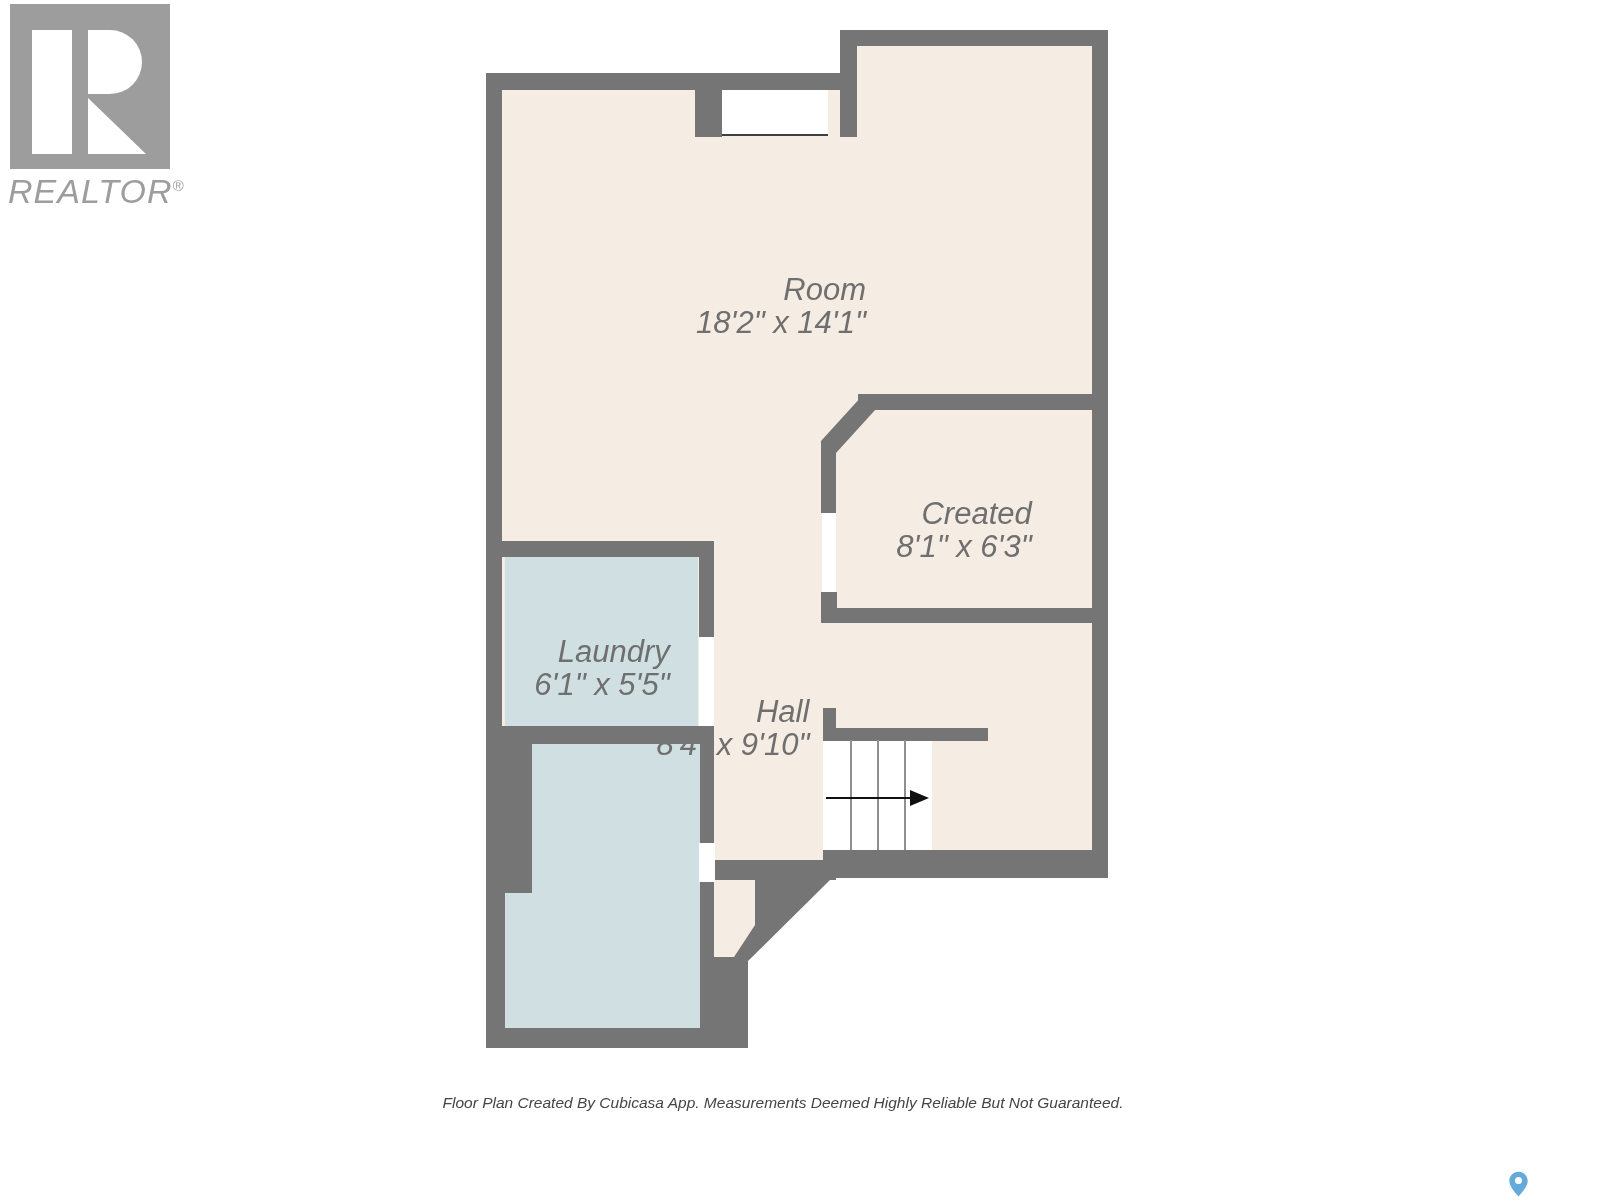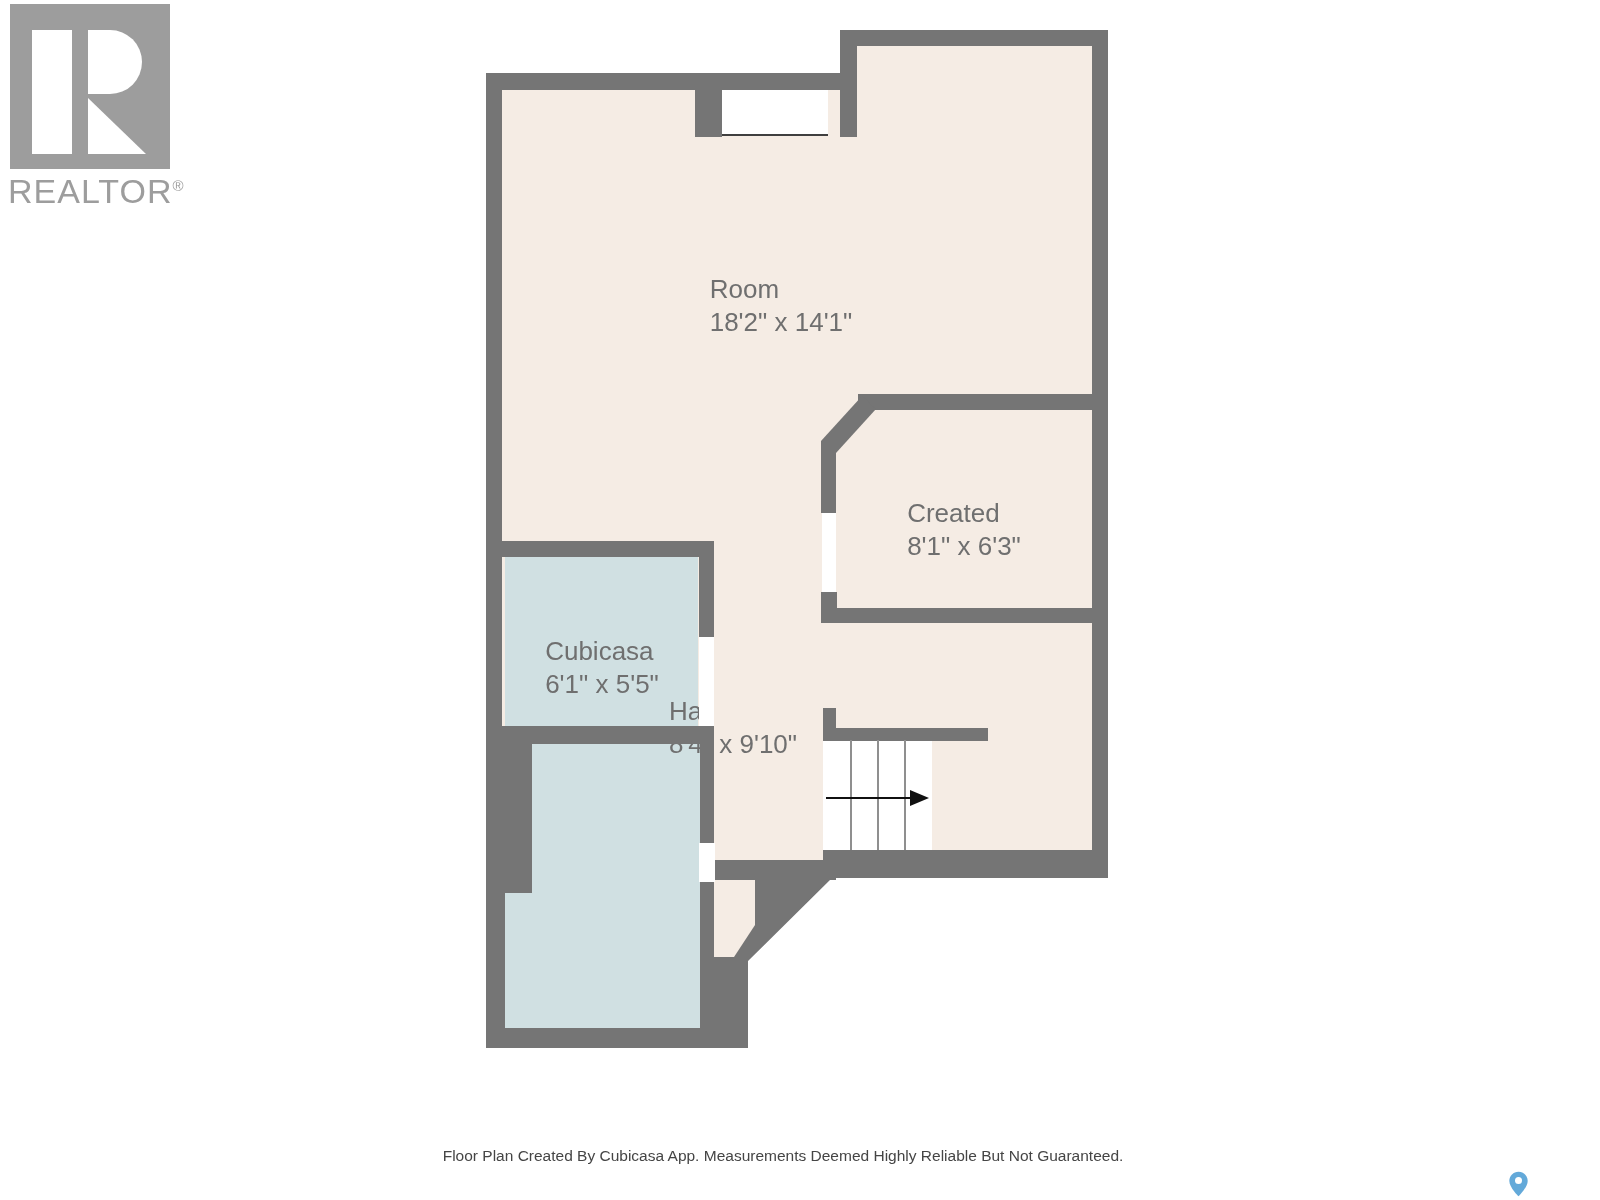--- a/index.html
+++ b/index.html
@@ -1,40 +1,40 @@
 <!DOCTYPE html>
 <html style="--wall: #757575; --floor: #f5ece4; --wet-floor: #d0e0e2; --label: #6f6f6f; --logo: #9d9d9d; --footer-text: #454545; --pin: #63a9d9;"><head>
 <meta charset="utf-8">
 <style>
   html,body{margin:0;padding:0;background:#ffffff;}
   #stage{position:relative;width:1600px;height:1200px;background:#ffffff;overflow:hidden;
          font-family:"Liberation Sans",sans-serif;}
-  .abs{position:absolute;}
+  .abs{position:absolute;font-style:italic;}
   
   .footprint{left:0;top:0;width:1600px;height:1200px;background:var(--wall);z-index:1;
     clip-path:polygon(486px 73px,840px 73px,840px 30px,1108px 30px,1108px 878px,832px 878px,748px 961px,748px 1048px,486px 1048px);}
   .floor{background:var(--floor);z-index:2;}
   .wet{background:var(--wet-floor);z-index:2;}
   .whitebox{background:#ffffff;z-index:3;}
   .wall{background:var(--wall);z-index:5;}
   .gap{background:#ffffff;z-index:6;}
   .tread{background:#8f8f8f;z-index:7;width:2px;height:110px;top:740px;}
-  .room-label{z-index:4;transform:translate(-50%,-50%);text-align:left;white-space:nowrap;
-    color:var(--label);font-size:26px;line-height:33px;}
+  .room-label{z-index:4;transform:translate(-50%,-50%);text-align:right;white-space:nowrap;
+    color:var(--label);font-size:31px;line-height:33px;}
   .room-label .dims{display:block;}
   
   .arrow-line{left:826px;top:797px;width:86px;height:2px;background:#101010;z-index:7;}
   .arrow-head{left:910px;top:790px;width:0;height:0;z-index:7;
     border-left:19px solid #101010;border-top:8px solid transparent;border-bottom:8px solid transparent;}
   
   .logo-fill{fill:var(--logo);}
   .logo-text{left:8px;top:172px;width:180px;color:var(--logo);font-size:34px;letter-spacing:1px;z-index:8;}
   .logo-text sup{font-size:15px;}
   
-  .footer{left:783px;top:1156px;transform:translate(-50%,-50%);white-space:nowrap;
+  .footer{left:783px;top:1103px;transform:translate(-50%,-50%);white-space:nowrap;
     color:var(--footer-text);font-size:15.5px;z-index:8;}
   .pin{left:1508px;top:1170px;z-index:8;}
 </style>
 </head>
 <body>
 
 <div id="stage">
 
   <div class="abs footprint"></div>
 
@@ -50,21 +50,21 @@
 
   <div class="abs room-label" style="left:781px;top:306px;">
     <span>Room</span>
     <span class="dims">18'2" x 14'1"</span>
   </div>
   <div class="abs room-label" style="left:964px;top:530px;">
     <span>Created</span>
     <span class="dims">8'1" x 6'3"</span>
   </div>
   <div class="abs room-label" style="left:602px;top:668px;">
-    <span>Cubicasa</span>
+    <span>Laundry</span>
     <span class="dims">6'1" x 5'5"</span>
   </div>
   <div class="abs room-label" style="left:733px;top:728px;">
     <span>Hall</span>
     <span class="dims">8'4" x 9'10"</span>
   </div>
 
   <div class="abs wall" style="left:695px;top:90px;width:27px;height:47px;"></div>
   <div class="abs wall" style="left:840px;top:46px;width:17px;height:91px;"></div>
   <div class="abs wall" style="left:858px;top:394px;width:234px;height:16px;"></div>

